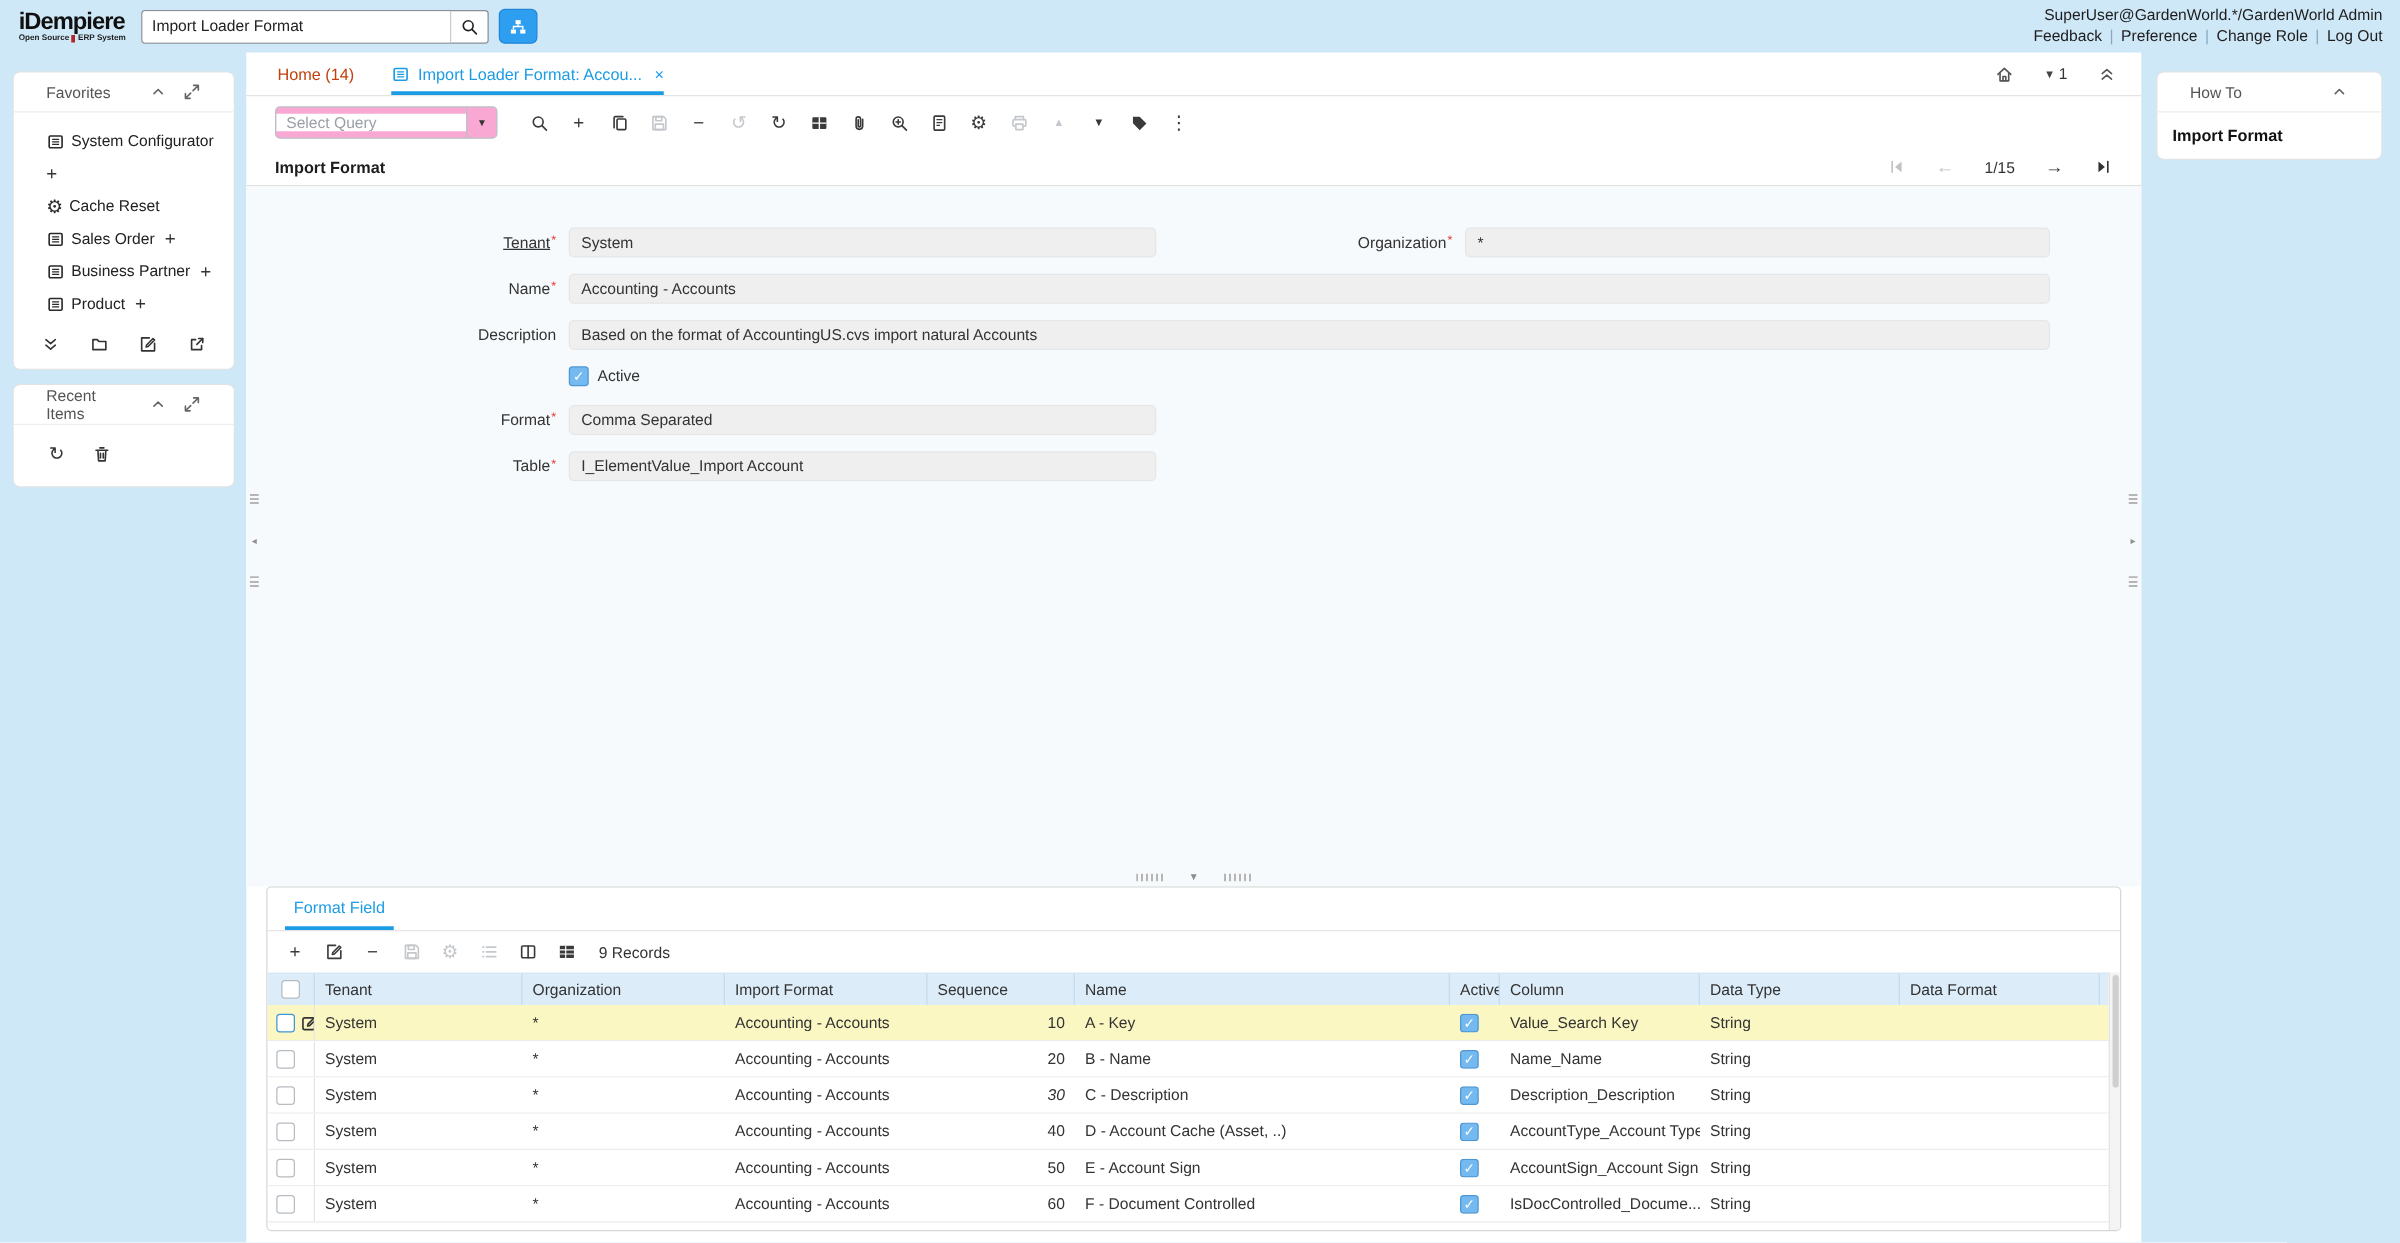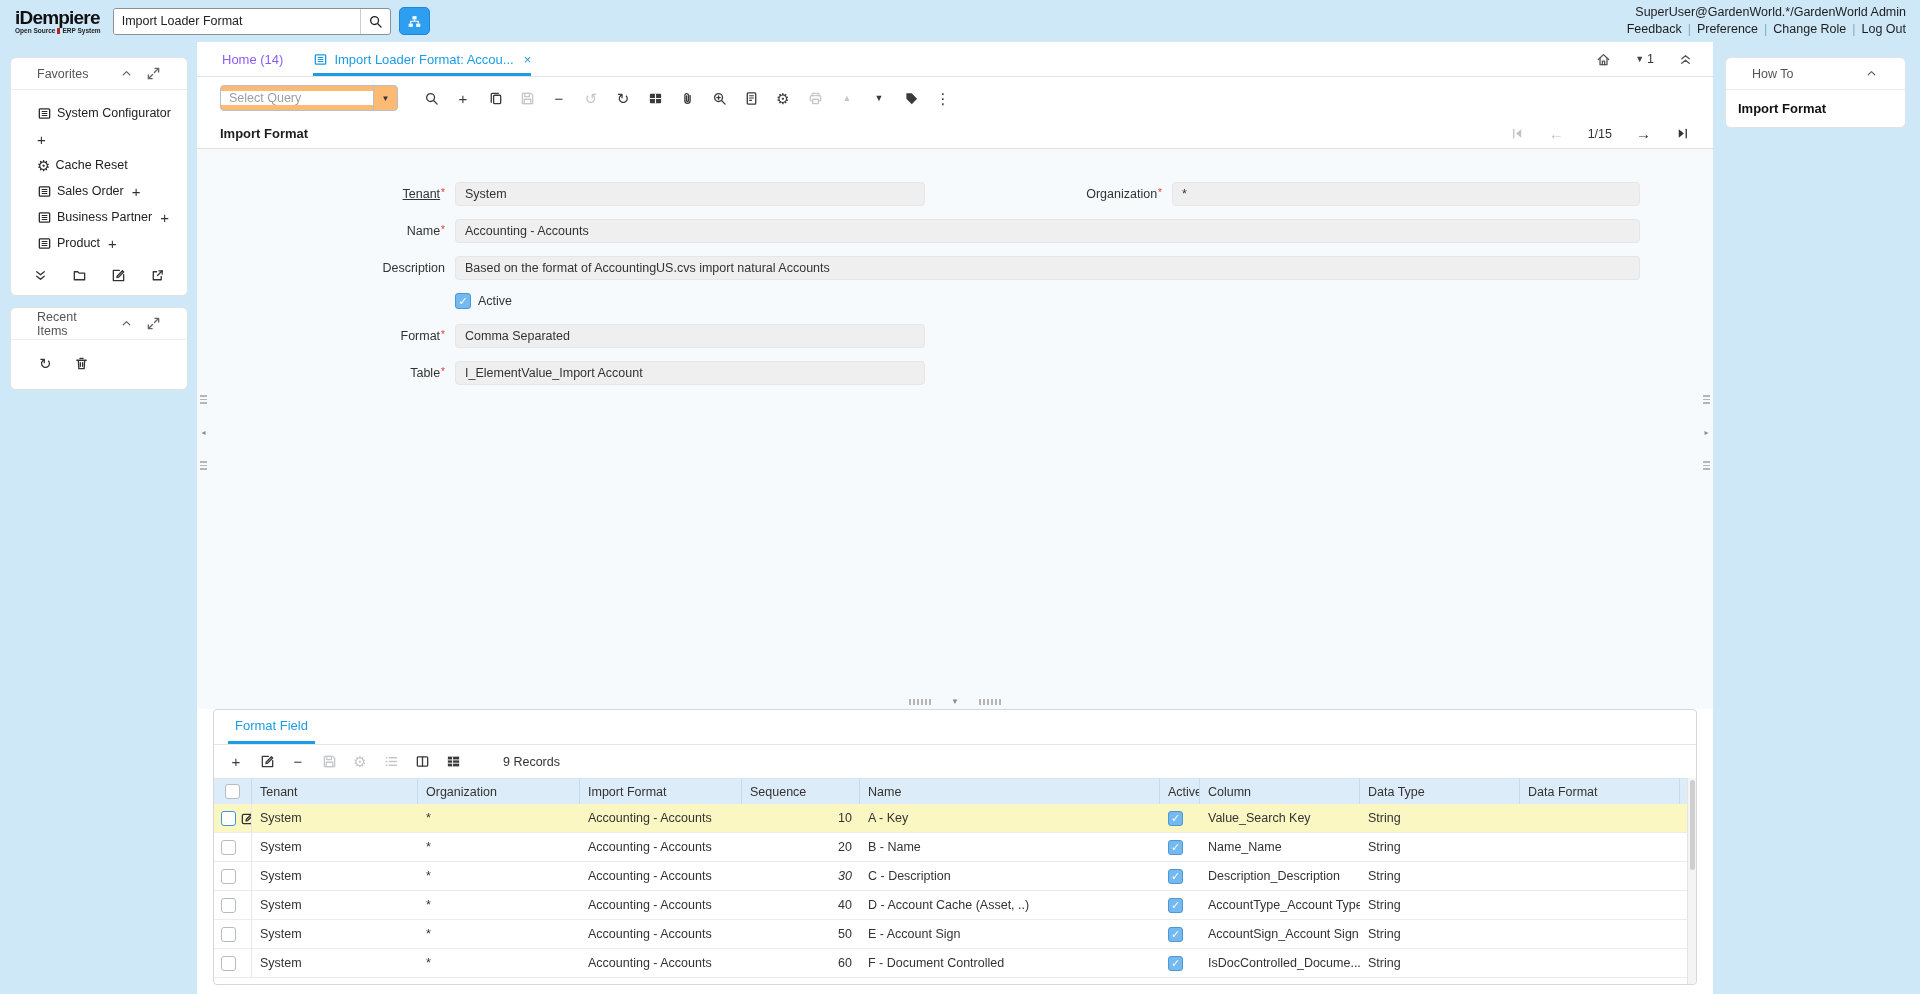--- a/index.html
+++ b/index.html
@@ -38,30 +38,30 @@
   .fplus{font-size:15px;color:#333;margin-left:3px}
   .fav-footer{display:flex;justify-content:space-between;padding:8px 22px 12px;color:#333}
   .fav-footer .ffi{cursor:pointer;display:flex;align-items:center}
   .recent-body{padding:16px 0 18px;display:flex;gap:22px;padding-left:28px;color:#333}
 
   .east .panel-body.tip{padding:10px 12px;font-style:italic;color:#1d1d1d;line-height:16px}
   .east .panel-body.how{padding:11px 12px;font-weight:bold;font-size:13px;color:#111}
 
   
   .tabbar{height:35px;border-bottom:1px solid #e4e4e4;display:flex;align-items:stretch;padding:0 0 0 25px;flex:none}
-  .tab{display:flex;align-items:center;gap:6px;font-size:13px;color:#8b5cf6;margin-right:30px;cursor:pointer}
+  .tab{display:flex;align-items:center;gap:6px;font-size:13px;color:#c2410c;margin-right:30px;cursor:pointer}
   .tab.active{color:#1b9ce4;border-bottom:3px solid #1b9ce4;padding-top:3px}
   .tab .closex{font-size:13px;margin-left:4px}
   .tabbar-right{margin-left:auto;display:flex;align-items:center;gap:24px;color:#555;padding-right:20px}
   .windcount{display:flex;align-items:center;gap:3px;color:#333}
   .windcount .tri{font-size:9px;color:#444}
 
   
   .toolbar{height:42px;display:flex;align-items:center;padding-left:23px;flex:none}
-  .selquery{width:178px;height:26px;border:1px solid #b9bfc6;border-radius:4px;display:flex;align-items:center;background:#fdba74;overflow:hidden}
+  .selquery{width:178px;height:26px;border:1px solid #b9bfc6;border-radius:4px;display:flex;align-items:center;background:#f9a8d4;overflow:hidden}
   .selquery input{border:none;outline:none;flex:1;min-width:0;padding:0 8px;font-size:12.5px;font-family:inherit;color:#444;background:#fff}
   .selquery input::placeholder{color:#9aa0a6}
   .selquery .dd{width:24px;height:26px;border-left:1px solid #b9bfc6;display:flex;align-items:center;justify-content:center;color:#333;font-size:8px;cursor:pointer}
   .tb-icons{display:flex;align-items:center;gap:14px;margin-left:24px;color:#3a3a3a}
   .tbi{width:18px;height:18px;display:flex;align-items:center;justify-content:center;cursor:pointer}
   .tbi.dis{color:#c4c8cc;cursor:default}
 
   
   .titlebar{height:30px;display:flex;align-items:center;padding:0 23px;border-bottom:1px solid #e0e0e0;flex:none}
   .title{font-weight:bold;font-size:13px;color:#1d1d1d}
@@ -94,21 +94,21 @@
   .garrow{font-size:8px;line-height:8px;color:#8d8d8d}
   .hsplit{position:absolute;bottom:3px;left:50%;transform:translateX(-50%);display:flex;align-items:center;gap:20px;color:#8d8d8d}
   .hdots{width:22px;height:6px;background:repeating-linear-gradient(90deg,#b5b5b5 0 1.5px,transparent 1.5px 4px)}
   .hsplit .tri{font-size:8px}
 
   
   .detail{margin:0 16px 9px;border:1px solid #d7d7d7;border-radius:4px;height:276px;background:#fff;display:flex;flex-direction:column;overflow:hidden;flex:none}
   .dtabs{height:35px;border-bottom:1px solid #e4e4e4;display:flex;align-items:stretch;padding-left:14px;flex:none}
   .dtab{display:flex;align-items:center;color:#1b9ce4;font-size:13px;border-bottom:3px solid #1b9ce4;padding:0 7px;cursor:pointer}
   .dtoolbar{height:33px;display:flex;align-items:center;gap:13px;padding:0 13px;color:#3a3a3a;flex:none}
-  .reccount{margin-left:28px;color:#333}
+  .reccount{margin-left:4px;color:#333}
   .tblwrap{flex:1;min-height:0;display:flex}
   .tbl{flex:1;min-width:0;overflow:hidden}
   .thead{display:flex;background:#dcecf9;height:26px;border-top:1px solid #d4e6f5}
   .th{display:flex;align-items:center;padding:0 8px;color:#333;border-right:1px solid #c3dcf0;flex:none;overflow:hidden;white-space:nowrap}
   .th.c0{justify-content:center;padding:0}
   .trow{display:flex;height:29px;align-items:center;border-bottom:1px solid #ececec;background:#fff}
   .trow.sel{background:#fbf7c3}
   .td{padding:0 8px;color:#333;flex:none;overflow:hidden;white-space:nowrap}
   .td.c0{display:flex;align-items:center;gap:4px;padding:0 0 0 7px;align-self:stretch;border-right:1px solid #e6e6e6}
   .td.seq{text-align:right}

